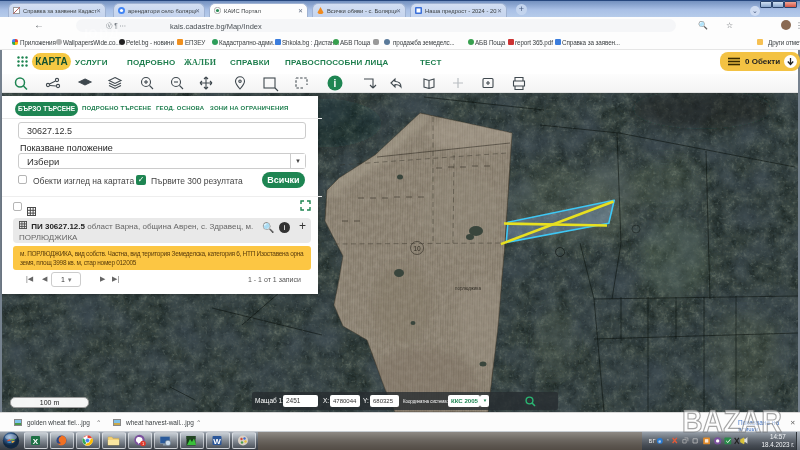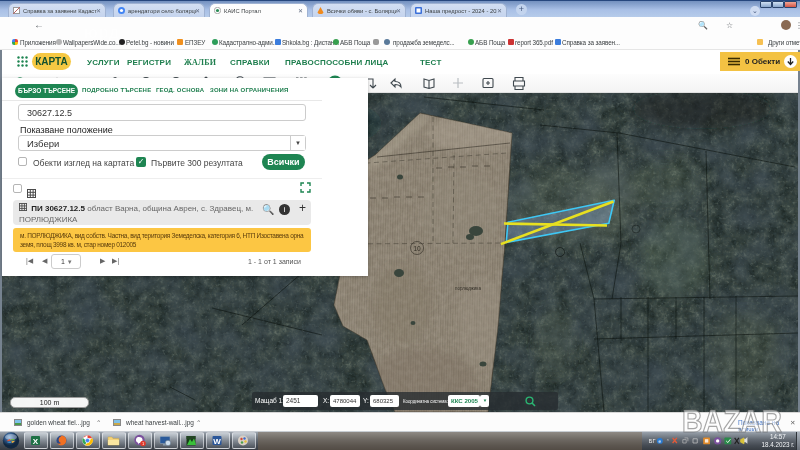--- a/index.html
+++ b/index.html
@@ -24,27 +24,27 @@
 #omni span{position:absolute;left:94px;top:3px;font-size:7.5px;color:#4b5156;}
 .aico{position:absolute;top:4px;font-size:8px;color:#5f6368;}
 
 #bkm{left:0;top:34px;width:800px;height:16px;background:#fdfdfd;border-bottom:1px solid #e6e6e6;}
 .bi{position:absolute;top:5px;font-size:6.3px;color:#3c4043;white-space:nowrap;letter-spacing:-0.1px;}
 .bq{position:absolute;top:5px;width:6px;height:6px;border-radius:2px;}
 
 #menu{left:2px;top:50px;width:796px;height:24px;background:#fff;}
 .mi{position:absolute;top:8px;font-size:8px;font-weight:bold;color:#1e7e4e;letter-spacing:0.2px;white-space:nowrap;}
 #karta{left:30px;top:3px;width:39px;height:17px;background:#f6c843;border-radius:9px;color:#14502e;font-size:10px;font-weight:bold;text-align:center;line-height:17px;}
-#obekti{left:718px;top:2px;width:80px;height:19px;background:#f3c243;border-radius:0;color:#222;font-size:8px;font-weight:bold;}
+#obekti{left:718px;top:2px;width:80px;height:19px;background:#f3c243;border-radius:8px;color:#222;font-size:8px;font-weight:bold;}
 
 #tbar{left:2px;top:74px;width:796px;height:19px;background:linear-gradient(#fdfdfd,#f4f4f4);border-bottom:1px solid #e0e0e0;}
 
 #map{left:2px;top:93px;width:796px;height:319px;overflow:hidden;}
 
-#panel{left:2px;top:78px;width:366px;height:198px;background:#fff;box-shadow:0 1px 3px rgba(0,0,0,0.25);}
+#panel{left:2px;top:96px;width:316px;height:198px;background:#fff;box-shadow:0 1px 3px rgba(0,0,0,0.25);}
 .ptab{position:absolute;top:9px;font-size:6px;font-weight:bold;color:#1e7e4e;white-space:nowrap;letter-spacing:0.2px;}
 #qpill{left:13px;top:6px;width:63px;height:14px;background:#1e8552;border-radius:7px;color:#fff;font-size:6.5px;font-weight:bold;text-align:center;line-height:14px;white-space:nowrap;}
 #sin{left:16px;top:26px;width:288px;height:17px;border:1px solid #ccc;border-radius:3px;font-size:9px;color:#333;line-height:16px;padding-left:8px;background:#fff;}
 #glabel{left:18px;top:47px;font-size:9px;color:#222;}
 #gsel{left:16px;top:57px;width:288px;height:16px;border:1px solid #ccc;border-radius:3px;font-size:9.5px;color:#333;line-height:15px;padding-left:8px;background:#fff;}
 #gbtn{position:absolute;right:0;top:0;width:15px;height:14px;border-left:1px solid #ccc;background:#fff;color:#444;font-size:6px;text-align:center;line-height:14px;}
 #cb1{left:16px;top:79px;width:9px;height:9px;border:1px solid #b5b5b5;border-radius:2px;background:#fff;}
 #cl1{left:31px;top:80px;font-size:8.5px;color:#444;}
 #cb2{left:134px;top:79px;width:10px;height:10px;border-radius:2px;background:#1e8552;color:#fff;font-size:8px;line-height:10px;text-align:center;}
 #cl2{left:149px;top:80px;font-size:8.5px;color:#444;}
@@ -125,20 +125,24 @@
       <div class="mn"></div>
       <div class="mx"></div>
       <div class="cl"></div>
     </div>
 
 <div class="abs" id="addr">
   <span class="nav" style="left:34px;">←</span>
   <svg class="abs" style="left:55px;top:21px;" width="9" height="9" viewBox="0 0 9 9">
         <path d="M7.5 4.5 A3 3 0 1 1 6.3 2.1 M6.3 0.8 V2.3 H4.8" stroke="#5f6368" stroke-width="1" fill="none"></path>
       </svg>
+  <div class="abs" id="omni">
+        <span style="left:30px;color:#7a8087;font-size:6.5px;">Ⓥ ¶ ⋯</span>
+        <span>kais.cadastre.bg/Map/Index</span>
+      </div>
   <span class="abs" style="left:683px;top:20px;width:9px;height:9px;border-radius:5px;background:conic-gradient(from 45deg,#ea4335 0 90deg,#fbbc05 90deg 180deg,#34a853 180deg 270deg,#4285f4 270deg);"></span>
   <span class="abs" style="left:685px;top:22px;width:5px;height:5px;border-radius:3px;background:#fff;"></span>
   <span class="abs" style="left:687px;top:23.5px;width:5px;height:2px;background:#4285f4;"></span>
   <span class="aico" style="left:698px;">🔍</span>
   <svg class="abs" style="left:712px;top:21px;" width="8" height="8" viewBox="0 0 8 8">
         <path d="M2.5 1 H1 V7 H7 V5.5 M4 4 L7.5 0.5 M5 0.5 H7.5 V3" stroke="#5f6368" stroke-width="0.9" fill="none"></path>
       </svg>
   <span class="aico" style="left:726px;">☆</span>
   <svg class="abs" style="left:742px;top:21px;" width="8" height="8" viewBox="0 0 8 8">
         <path d="M4 0 V4 M2 2.5 L4 4.5 L6 2.5 M1 6.5 H7" stroke="#9aa0a6" stroke-width="1" fill="none"></path>
@@ -190,22 +194,22 @@
           <circle cx="9.5" cy="1.5" r="1.2"></circle>
           <circle cx="1.5" cy="5.5" r="1.2"></circle>
           <circle cx="5.5" cy="5.5" r="1.2"></circle>
           <circle cx="9.5" cy="5.5" r="1.2"></circle>
           <circle cx="1.5" cy="9.5" r="1.2"></circle>
           <circle cx="5.5" cy="9.5" r="1.2"></circle>
           <circle cx="9.5" cy="9.5" r="1.2"></circle>
         </g>
       </svg>
   <div class="abs" id="karta">КАРТА</div>
-  <span class="mi" style="left:85px;text-align:right;">УСЛУГИ</span>
-  <span class="mi" style="left:125px;">РЕГИСТРИ</span>
+  <span class="mi" style="left:73px;text-align:right;">УСЛУГИ</span>
+  <span class="mi" style="left:125px;">ПОДРОБНО</span>
   <span class="mi" style="left:182px;font-family:Liberation Serif, serif;">ЖАЛБИ</span>
   <span class="mi" style="left:228px;">СПРАВКИ</span>
   <span class="mi" style="left:283px;">ПРАВОСПОСОБНИ ЛИЦА</span>
   <span class="mi" style="left:418px;">ТЕСТ</span>
   <div class="abs" id="obekti">
     <svg class="abs" style="left:8px;top:5px;" width="12" height="9">
           <g stroke="#3a2c00" stroke-width="1.6">
             <line x1="0" y1="1.5" x2="12" y2="1.5"></line>
             <line x1="0" y1="4.5" x2="12" y2="4.5"></line>
             <line x1="0" y1="7.5" x2="12" y2="7.5"></line>

